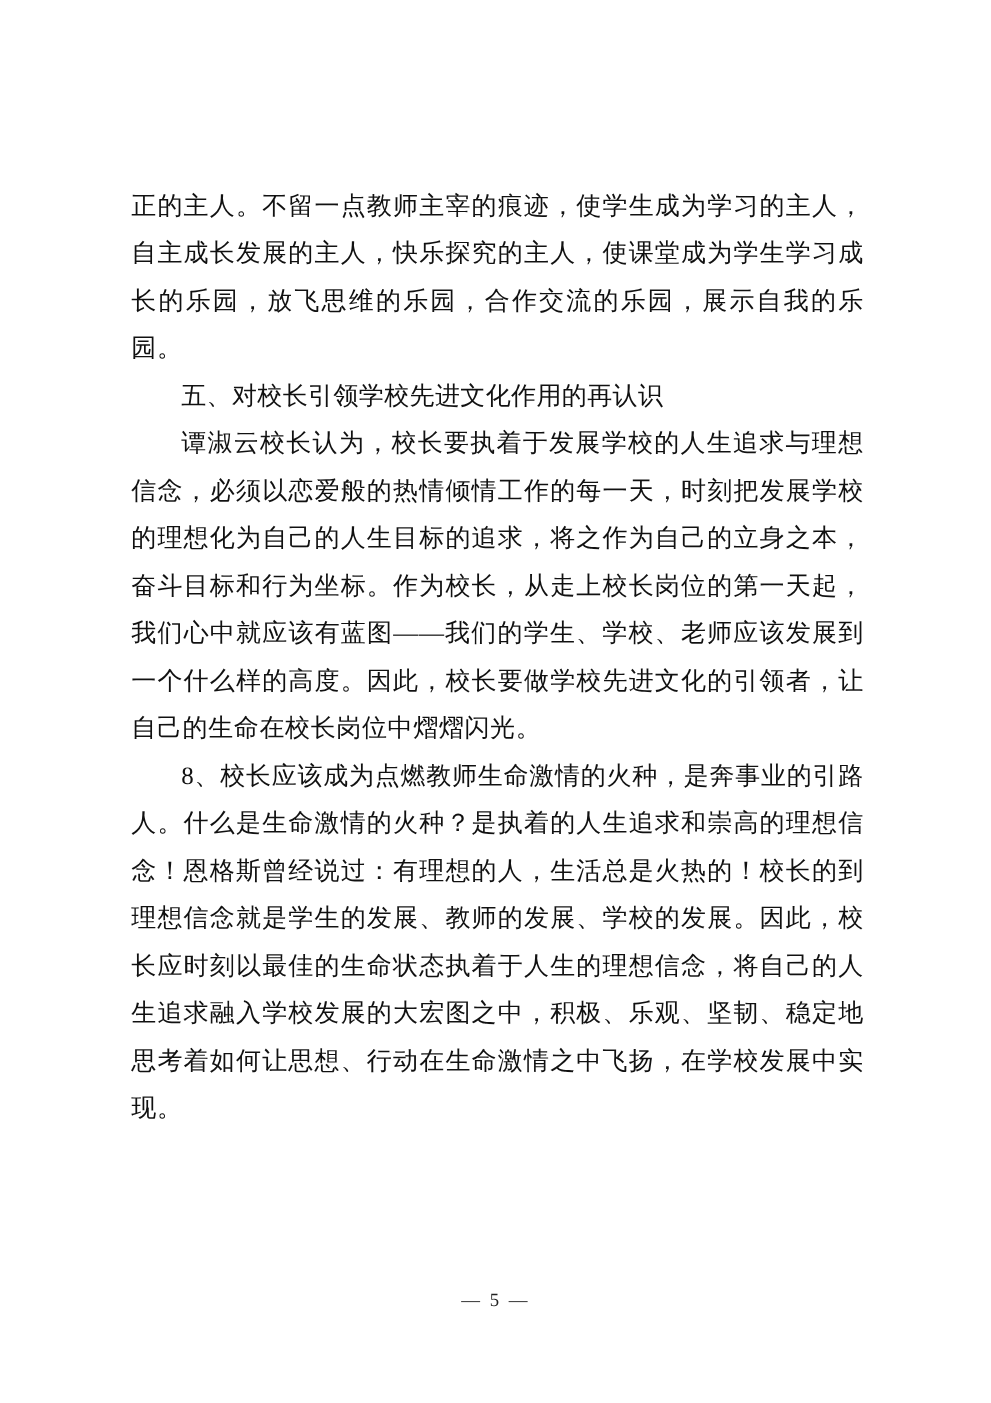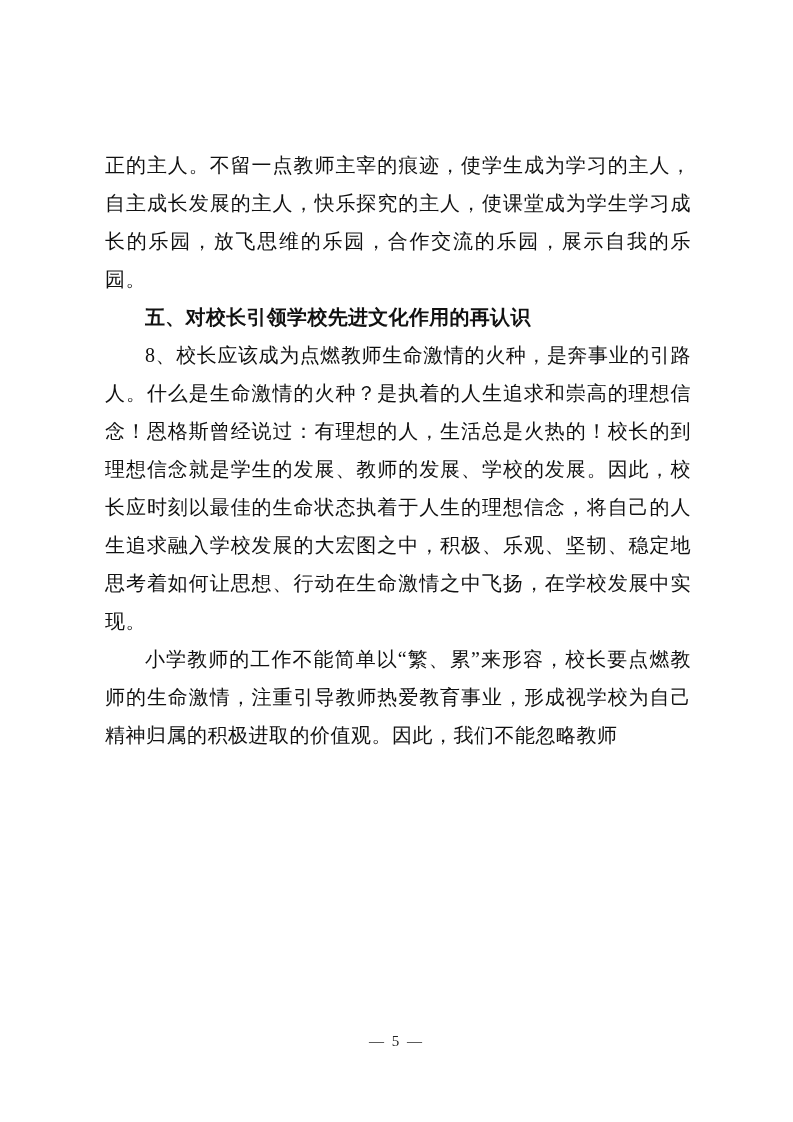--- a/index.html
+++ b/index.html
@@ -27,21 +27,21 @@
       font-size: 20px;
       line-height: 38px;
       text-align: justify;
       letter-spacing: 0.5px;
       word-break: break-all;
     }
     .para.indent {
       text-indent: 2em;
     }
     .para.heading {
-      font-weight: bold;
+      font-weight: normal;
       font-family: "Liberation Sans", "DejaVu Sans", sans-serif;
       letter-spacing: 0.3px;
     }
     .footer {
       position: absolute;
       top: 1033px;
       left: 0;
       width: 100%;
       text-align: center;
       font-size: 15px;
@@ -49,17 +49,17 @@
       color: #222222;
     }
   </style>
 </head>
 <body>
 
 <div class="page">
   <div class="content">
       <p class="para">正的主人。不留一点教师主宰的痕迹，使学生成为学习的主人，自主成长发展的主人，快乐探究的主人，使课堂成为学生学习成长的乐园，放飞思维的乐园，合作交流的乐园，展示自我的乐园。</p>
       <p class="para heading indent">五、对校长引领学校先进文化作用的再认识</p>
+      <p class="para indent">谭淑云校长认为，校长要执着于发展学校的人生追求与理想信念，必须以恋爱般的热情倾情工作的每一天，时刻把发展学校的理想化为自己的人生目标的追求，将之作为自己的立身之本，奋斗目标和行为坐标。作为校长，从走上校长岗位的第一天起，我们心中就应该有蓝图——我们的学生、学校、老师应该发展到一个什么样的高度。因此，校长要做学校先进文化的引领者，让自己的生命在校长岗位中熠熠闪光。</p>
       <p class="para indent">8、校长应该成为点燃教师生命激情的火种，是奔事业的引路人。什么是生命激情的火种？是执着的人生追求和崇高的理想信念！恩格斯曾经说过：有理想的人，生活总是火热的！校长的到理想信念就是学生的发展、教师的发展、学校的发展。因此，校长应时刻以最佳的生命状态执着于人生的理想信念，将自己的人生追求融入学校发展的大宏图之中，积极、乐观、坚韧、稳定地思考着如何让思想、行动在生命激情之中飞扬，在学校发展中实现。</p>
-      <p class="para indent">小学教师的工作不能简单以“繁、累”来形容，校长要点燃教师的生命激情，注重引导教师热爱教育事业，形成视学校为自己精神归属的积极进取的价值观。因此，我们不能忽略教师</p>
     </div>
   <div class="footer">— 5 —</div>
 </div>
 
 </body></html>

